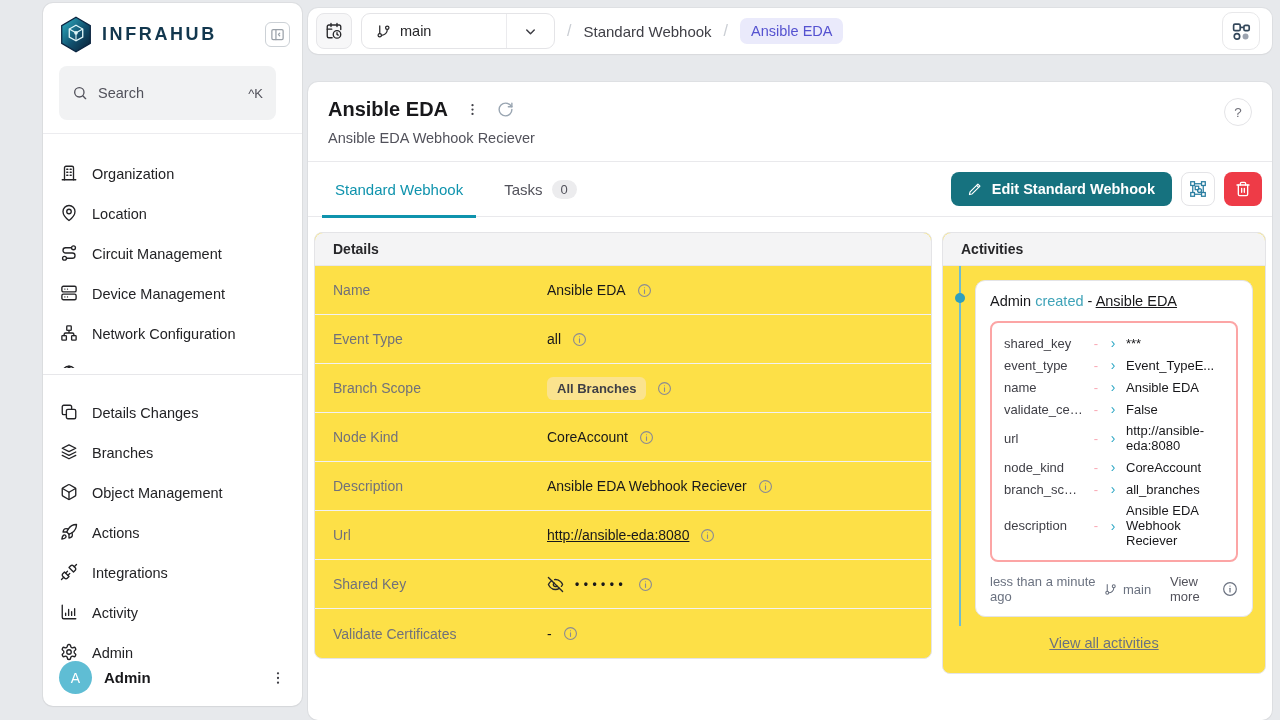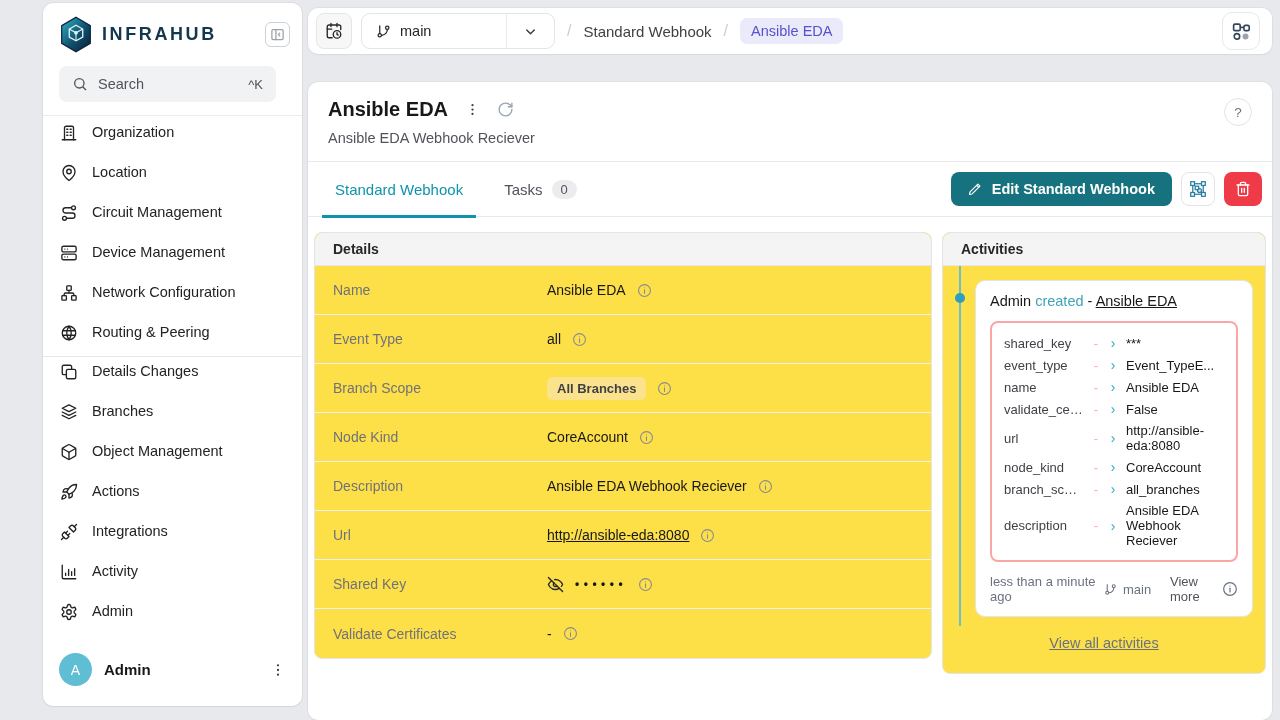--- a/index.html
+++ b/index.html
@@ -19,29 +19,29 @@
     border-radius:10px; box-shadow:0 0 0 1px rgba(0,0,0,.045), 0 1px 2px rgba(0,0,0,.04);
     display:flex; flex-direction:column; overflow:hidden;
   }
   .sidebar-top { padding:13px 12px 0 16px; }
   .logo-row { display:flex; align-items:center; }
   .logo-hex svg { width:34px; height:37px; }
   .logo-text { font-size:18px; font-weight:800; letter-spacing:2.6px; color:var(--brand-navy,#12374e); margin-left:9px; }
   .collapse-btn { margin-left:auto; width:25px; height:25px; border:1.5px solid #ccd1d6; background:#fff;
     border-radius:6px; color:#9aa1a9; display:flex; align-items:center; justify-content:center; padding:0; cursor:pointer; }
   .collapse-btn svg { width:15px; height:15px; }
-  .searchbox { display:flex; align-items:center; gap:10px; background:#f1f2f3; border-radius:8px; height:36px;
+  .searchbox { display:flex; align-items:center; gap:10px; background:#f1f2f3; border-radius:8px; height:54px;
     padding:0 13px; margin:13px 14px 0 0; color:#52525b; font-size:14.5px; cursor:pointer; }
   .searchbox svg { width:16px; height:16px; }
   .search-shortcut { margin-left:auto; font-size:13px; color:#52525b; }
   .search-underline { border-bottom:1px solid #ececef; margin-top:13px; }
   .nav { padding-top:8px; }
   .nav-section.clip { height:226px; overflow:hidden; }
   .nav-divider { border-bottom:1px solid #e7e7ea; margin:6px 0; }
-  .nav-item { height:40px; display:flex; align-items:flex-start; gap:14px; padding:0 17px;
+  .nav-item { height:40px; display:flex; align-items:flex-end; gap:14px; padding:0 17px;
     font-size:14.5px; color:#232326; cursor:pointer; white-space:nowrap; }
   .nav-icon svg { width:18px; height:18px; color:#232326; }
   .user-row { margin-top:auto; display:flex; align-items:center; gap:12px; padding:0 16px 20px 16px; cursor:pointer; }
   .avatar { width:33px; height:33px; border-radius:50%; background:var(--avatar-blue,#5fbdd4); color:#fff;
     font-size:14px; display:flex; align-items:center; justify-content:center; }
   .user-name { font-weight:700; font-size:15px; color:#18181b; }
   .user-kebab { margin-left:auto; color:#3f3f46; }
   .user-kebab svg { width:16px; height:16px; }
 
   

